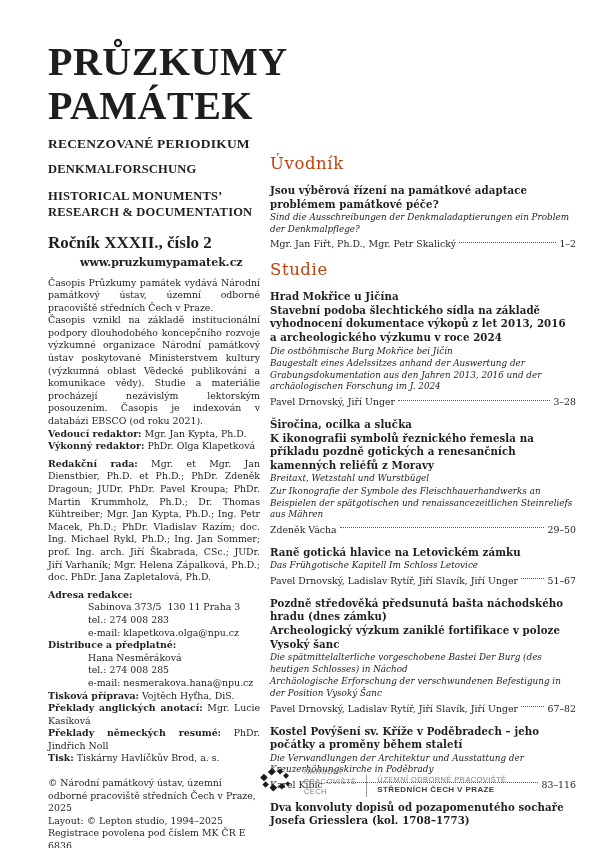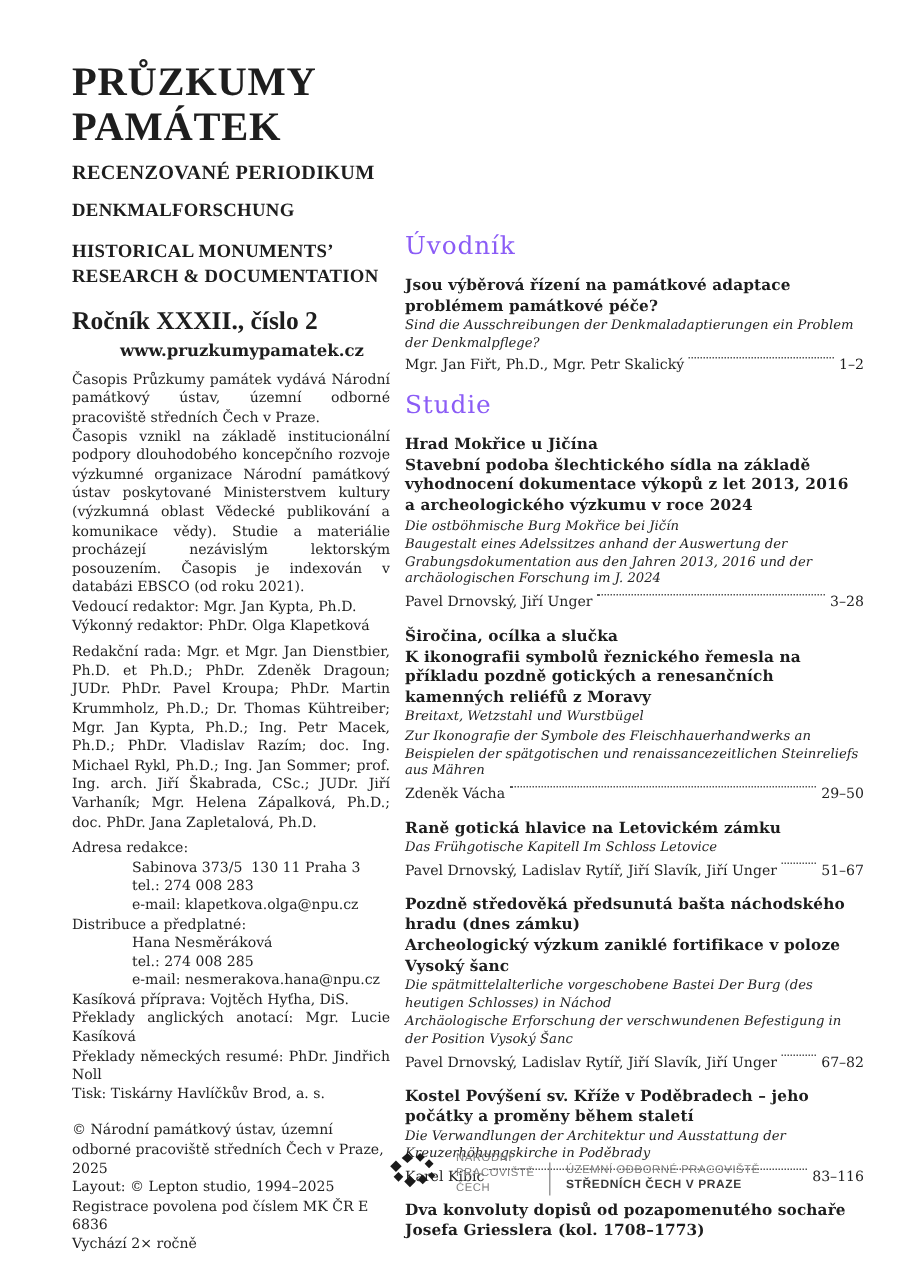--- a/index.html
+++ b/index.html
@@ -8,50 +8,50 @@
     background:#ffffff; color:#1e1e1e;
     font-family:"DejaVu Serif", serif;
     overflow:hidden;
   }
   .left-col { position:absolute; left:48px; top:40px; width:212px; }
   .right-col { position:absolute; left:270px; top:154px; width:306px; }
 
   
   .journal-title {
     font-family:"Liberation Serif", serif;
-    font-size:27px; font-weight:bold; line-height:1.1;
+    font-size:40px; font-weight:bold; line-height:1.1;
     letter-spacing:0.5px; white-space:nowrap;
   }
   .mast-sub { font-family:"Liberation Serif", serif; font-weight:bold; }
   .reviewed { font-size:13.5px; margin-top:8px; letter-spacing:0.2px; }
   .german-name { font-size:12.5px; margin-top:10px; letter-spacing:0.2px; }
   .english-name { font-size:12.5px; margin-top:11px; line-height:1.3; letter-spacing:0.2px; }
   .volume { font-family:"Liberation Serif", serif; font-size:17px; font-weight:bold; margin-top:12px; }
   .website { font-size:11px; font-weight:bold; margin-top:3px;margin-left:32px; }
 
   
   .imprint { margin-top:8px; font-size:9.4px; line-height:1.34; }
   .imprint p { margin:0 0 0 0; text-align:justify; }
   .imprint .gap { margin-top:5px; }
-  .imprint b { font-weight:normal; }
+  .imprint b { font-weight:bold; }
   .line { margin:0; }
   .addr-line { white-space:pre-wrap; padding-left:40px; }
   .copyright { margin-top:12px; }
   .copyright div { margin:0; }
 
   
   .section-heading {
-    font-size:16.5px; color:#8b5cf6; letter-spacing:0.6px;
+    font-size:16.5px; color:#c2410c; letter-spacing:0.6px;
     margin:0 0 11px 0; font-weight:normal;
   }
   .toc-section { margin-bottom:10px; }
   .article { margin-bottom:11px; }
   .a-title { font-weight:bold; font-size:10.2px; line-height:1.33; letter-spacing:0.1px; }
   .a-german { font-style:italic; font-size:8.8px; line-height:1.32; color:#222; margin-top:1px; }
-  .a-authors { display:flex; align-items:flex-start; font-size:9.4px; margin-top:3px; }
+  .a-authors { display:flex; align-items:center; font-size:9.4px; margin-top:3px; }
   .a-authors .name { white-space:nowrap; }
   .leader { flex:1; border-bottom:1.6px dotted #555; margin:0 3px 3px 3px; min-width:10px; }
   .pages { white-space:nowrap; }
 
   
   .footer-logo { position:absolute; left:258px; top:754px; display:flex; align-items:flex-end; }
   .npu-left { display:flex; flex-direction:row;gap:12px; }
   .npu-icon { width:34px; height:27px; margin-bottom:3px; }
   .npu-name { font-family:"Liberation Sans", sans-serif; font-size:7.5px; line-height:1.32; color:#7d7d7d; letter-spacing:0.4px; }
   .npu-right { border-left:1px solid #9a9a9a; margin-left:10px; padding-left:10px; padding-bottom:3px; font-family:"Liberation Sans", sans-serif;margin-top:21px; }
@@ -85,21 +85,21 @@
     <p class="line"><b>Výkonný redaktor:</b><span> PhDr. Olga Klapetková</span></p>
     <p class="gap"><b>Redakční rada:</b><span> Mgr. et Mgr. Jan Dienstbier, Ph.D. et Ph.D.; PhDr. Zdeněk Dragoun; JUDr. PhDr. Pavel Kroupa; PhDr. Martin Krummholz, Ph.D.; Dr. Thomas Kühtreiber; Mgr. Jan Kypta, Ph.D.; Ing. Petr Macek, Ph.D.; PhDr. Vladislav Razím; doc. Ing. Michael Rykl, Ph.D.; Ing. Jan Sommer; prof. Ing. arch. Jiří Škabrada, CSc.; JUDr. Jiří Varhaník; Mgr. Helena Zápalková, Ph.D.; doc. PhDr. Jana Zapletalová, Ph.D.</span></p>
     <p class="line gap"><b>Adresa redakce:</b></p>
     <div class="addr-line">Sabinova 373/5  130 11 Praha 3</div>
     <div class="addr-line">tel.: 274 008 283</div>
     <div class="addr-line">e-mail: klapetkova.olga@npu.cz</div>
     <p class="line"><b>Distribuce a předplatné:</b></p>
     <div class="addr-line">Hana Nesměráková</div>
     <div class="addr-line">tel.: 274 008 285</div>
     <div class="addr-line">e-mail: nesmerakova.hana@npu.cz</div>
-    <p class="line"><b>Kasíková příprava:</b><span> Vojtěch Hyťha, DiS.</span></p>
+    <p class="line"><b>Tisková příprava:</b><span> Vojtěch Hyťha, DiS.</span></p>
     <p class="line"><b>Překlady anglických anotací:</b><span> Mgr. Lucie Kasíková</span></p>
     <p class="line"><b>Překlady německých resumé:</b><span> PhDr. Jindřich Noll</span></p>
     <p class="line"><b>Tisk:</b><span> Tiskárny Havlíčkův Brod, a. s.</span></p>
 
     <div class="copyright">
       <div>© Národní památkový ústav, územní odborné pracoviště středních Čech v Praze, 2025</div>
       <div>Layout: © Lepton studio, 1994–2025</div>
       <div>Registrace povolena pod číslem MK ČR E 6836</div>
       <div>Vychází 2× ročně</div>
 

